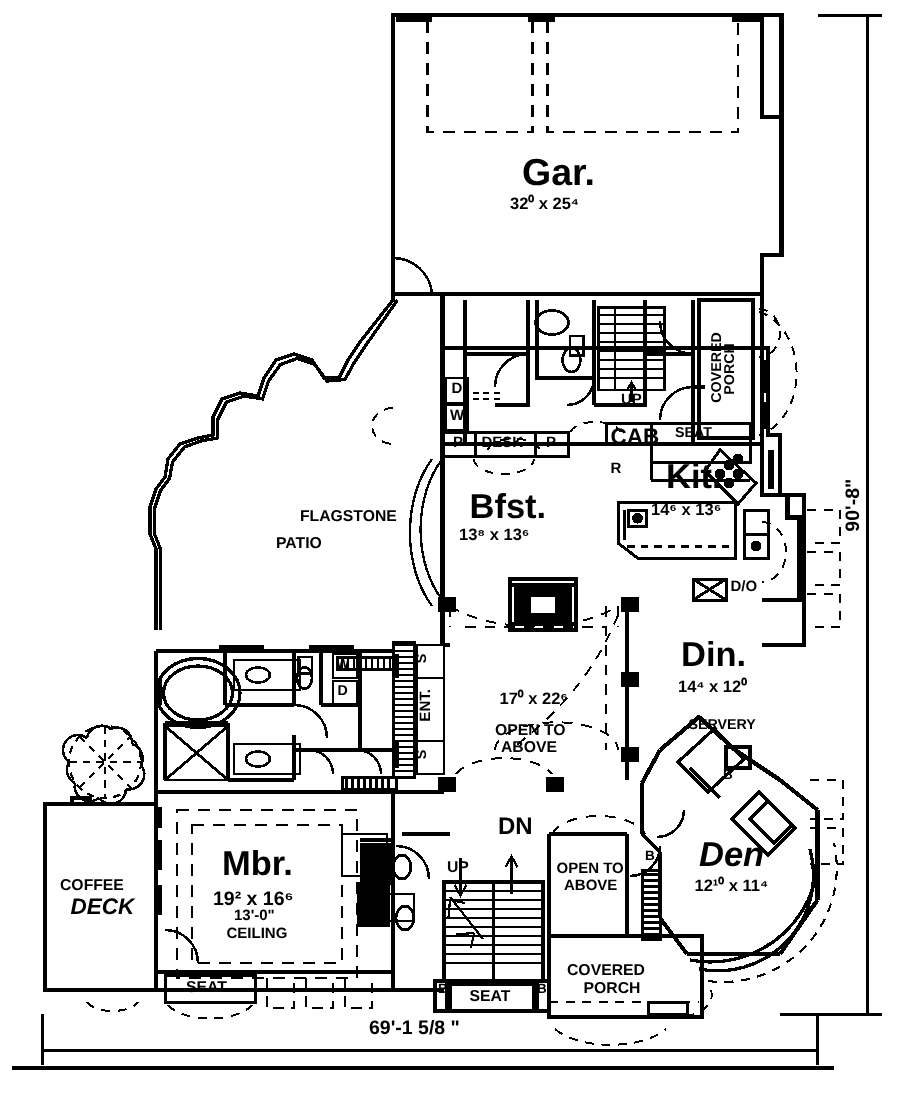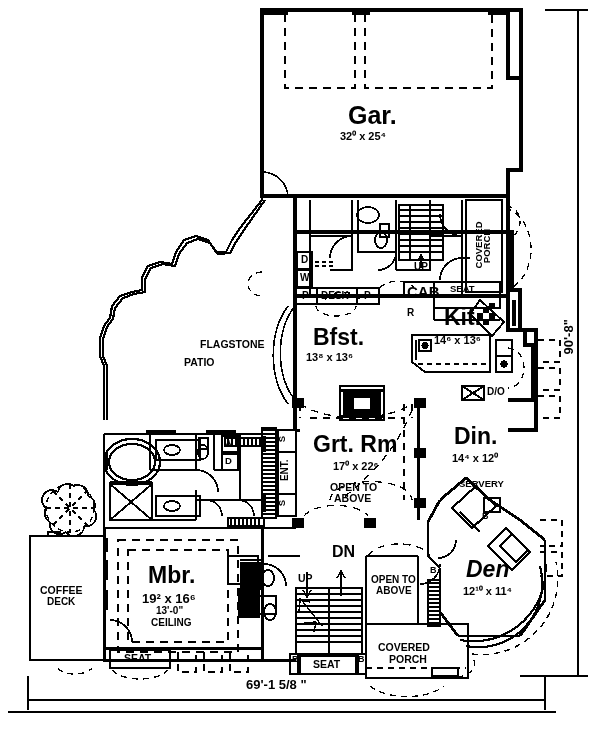--- a/index.html
+++ b/index.html
@@ -535,42 +535,41 @@
 
   <div class="lbl room-name" style="left:348px;top:102px;font-size:25px;">Gar.</div>
   <div class="lbl dimtxt" style="left:340px;top:131px;font-size:11px;">32⁰ x 25⁴</div>
 
   <div class="lbl room-name" style="left:313px;top:325px;font-size:23px;">Bfst.</div>
   <div class="lbl dimtxt" style="left:306px;top:352px;font-size:11px;">13⁸ x 13⁶</div>
 
   <div class="lbl room-name" style="left:444px;top:305px;font-size:23px;">Kit.</div>
   <div class="lbl dimtxt" style="left:434px;top:335px;font-size:11px;">14⁶ x 13⁶</div>
 
-  <div class="lbl room-name" style="left:313px;top:432px;font-size:23px;">Grt. Rm</div>
   <div class="lbl dimtxt" style="left:323px;top:461px;font-size:11px;margin-left:10px;">17⁰ x 22⁶</div>
   <div class="lbl tiny" style="left:330px;top:482px;font-size:10.5px;">OPEN TO</div>
   <div class="lbl tiny" style="left:334px;top:493px;font-size:10.5px;">ABOVE</div>
 
   <div class="lbl room-name" style="left:454px;top:424px;font-size:23px;">Din.</div>
   <div class="lbl dimtxt" style="left:452px;top:453px;font-size:11px;">14⁴ x 12⁰</div>
   <div class="lbl tiny" style="left:459px;top:479px;font-size:9.5px;">SERVERY</div>
 
   <div class="lbl room-name" style="left:466px;top:557px;font-size:23px;font-style:italic;">Den</div>
   <div class="lbl dimtxt" style="left:463px;top:586px;font-size:11px;">12¹⁰ x 11⁴</div>
 
   <div class="lbl room-name" style="left:148px;top:563px;font-size:23px;">Mbr.</div>
   <div class="lbl dimtxt" style="left:142px;top:592px;font-size:13px;">19² x 16⁶</div>
   <div class="lbl tiny" style="left:156px;top:606px;font-size:10px;">13'-0"</div>
   <div class="lbl tiny" style="left:151px;top:618px;font-size:10px;">CEILING</div>
 
   <div class="lbl tiny" style="left:172px;top:339px;font-size:10.5px;margin-left:28px;">FLAGSTONE</div>
   <div class="lbl tiny" style="left:184px;top:357px;font-size:10.5px;">PATIO</div>
 
   <div class="lbl tiny" style="left:40px;top:585px;font-size:10.5px;">COFFEE</div>
-  <div class="lbl tiny" style="left:47px;top:597px;font-size:10px;">DECK</div>
+  <div class="lbl tiny" style="left:47px;top:597px;font-size:15px;font-style:italic;">DECK</div>
 
   <div class="lbl tiny vert" style="left:455px;top:240px;font-size:9.5px;transform:rotate(-90deg);">COVERED</div>
   <div class="lbl tiny vert" style="left:470px;top:241px;font-size:9.5px;transform:rotate(-90deg);">PORCH</div>
 
   <div class="lbl tiny" style="left:378px;top:642px;font-size:10.5px;">COVERED</div>
   <div class="lbl tiny" style="left:389px;top:654px;font-size:10.5px;">PORCH</div>
 
   <div class="lbl tiny" style="left:371px;top:575px;font-size:10px;">OPEN TO</div>
   <div class="lbl tiny" style="left:376px;top:586px;font-size:10px;">ABOVE</div>
 

